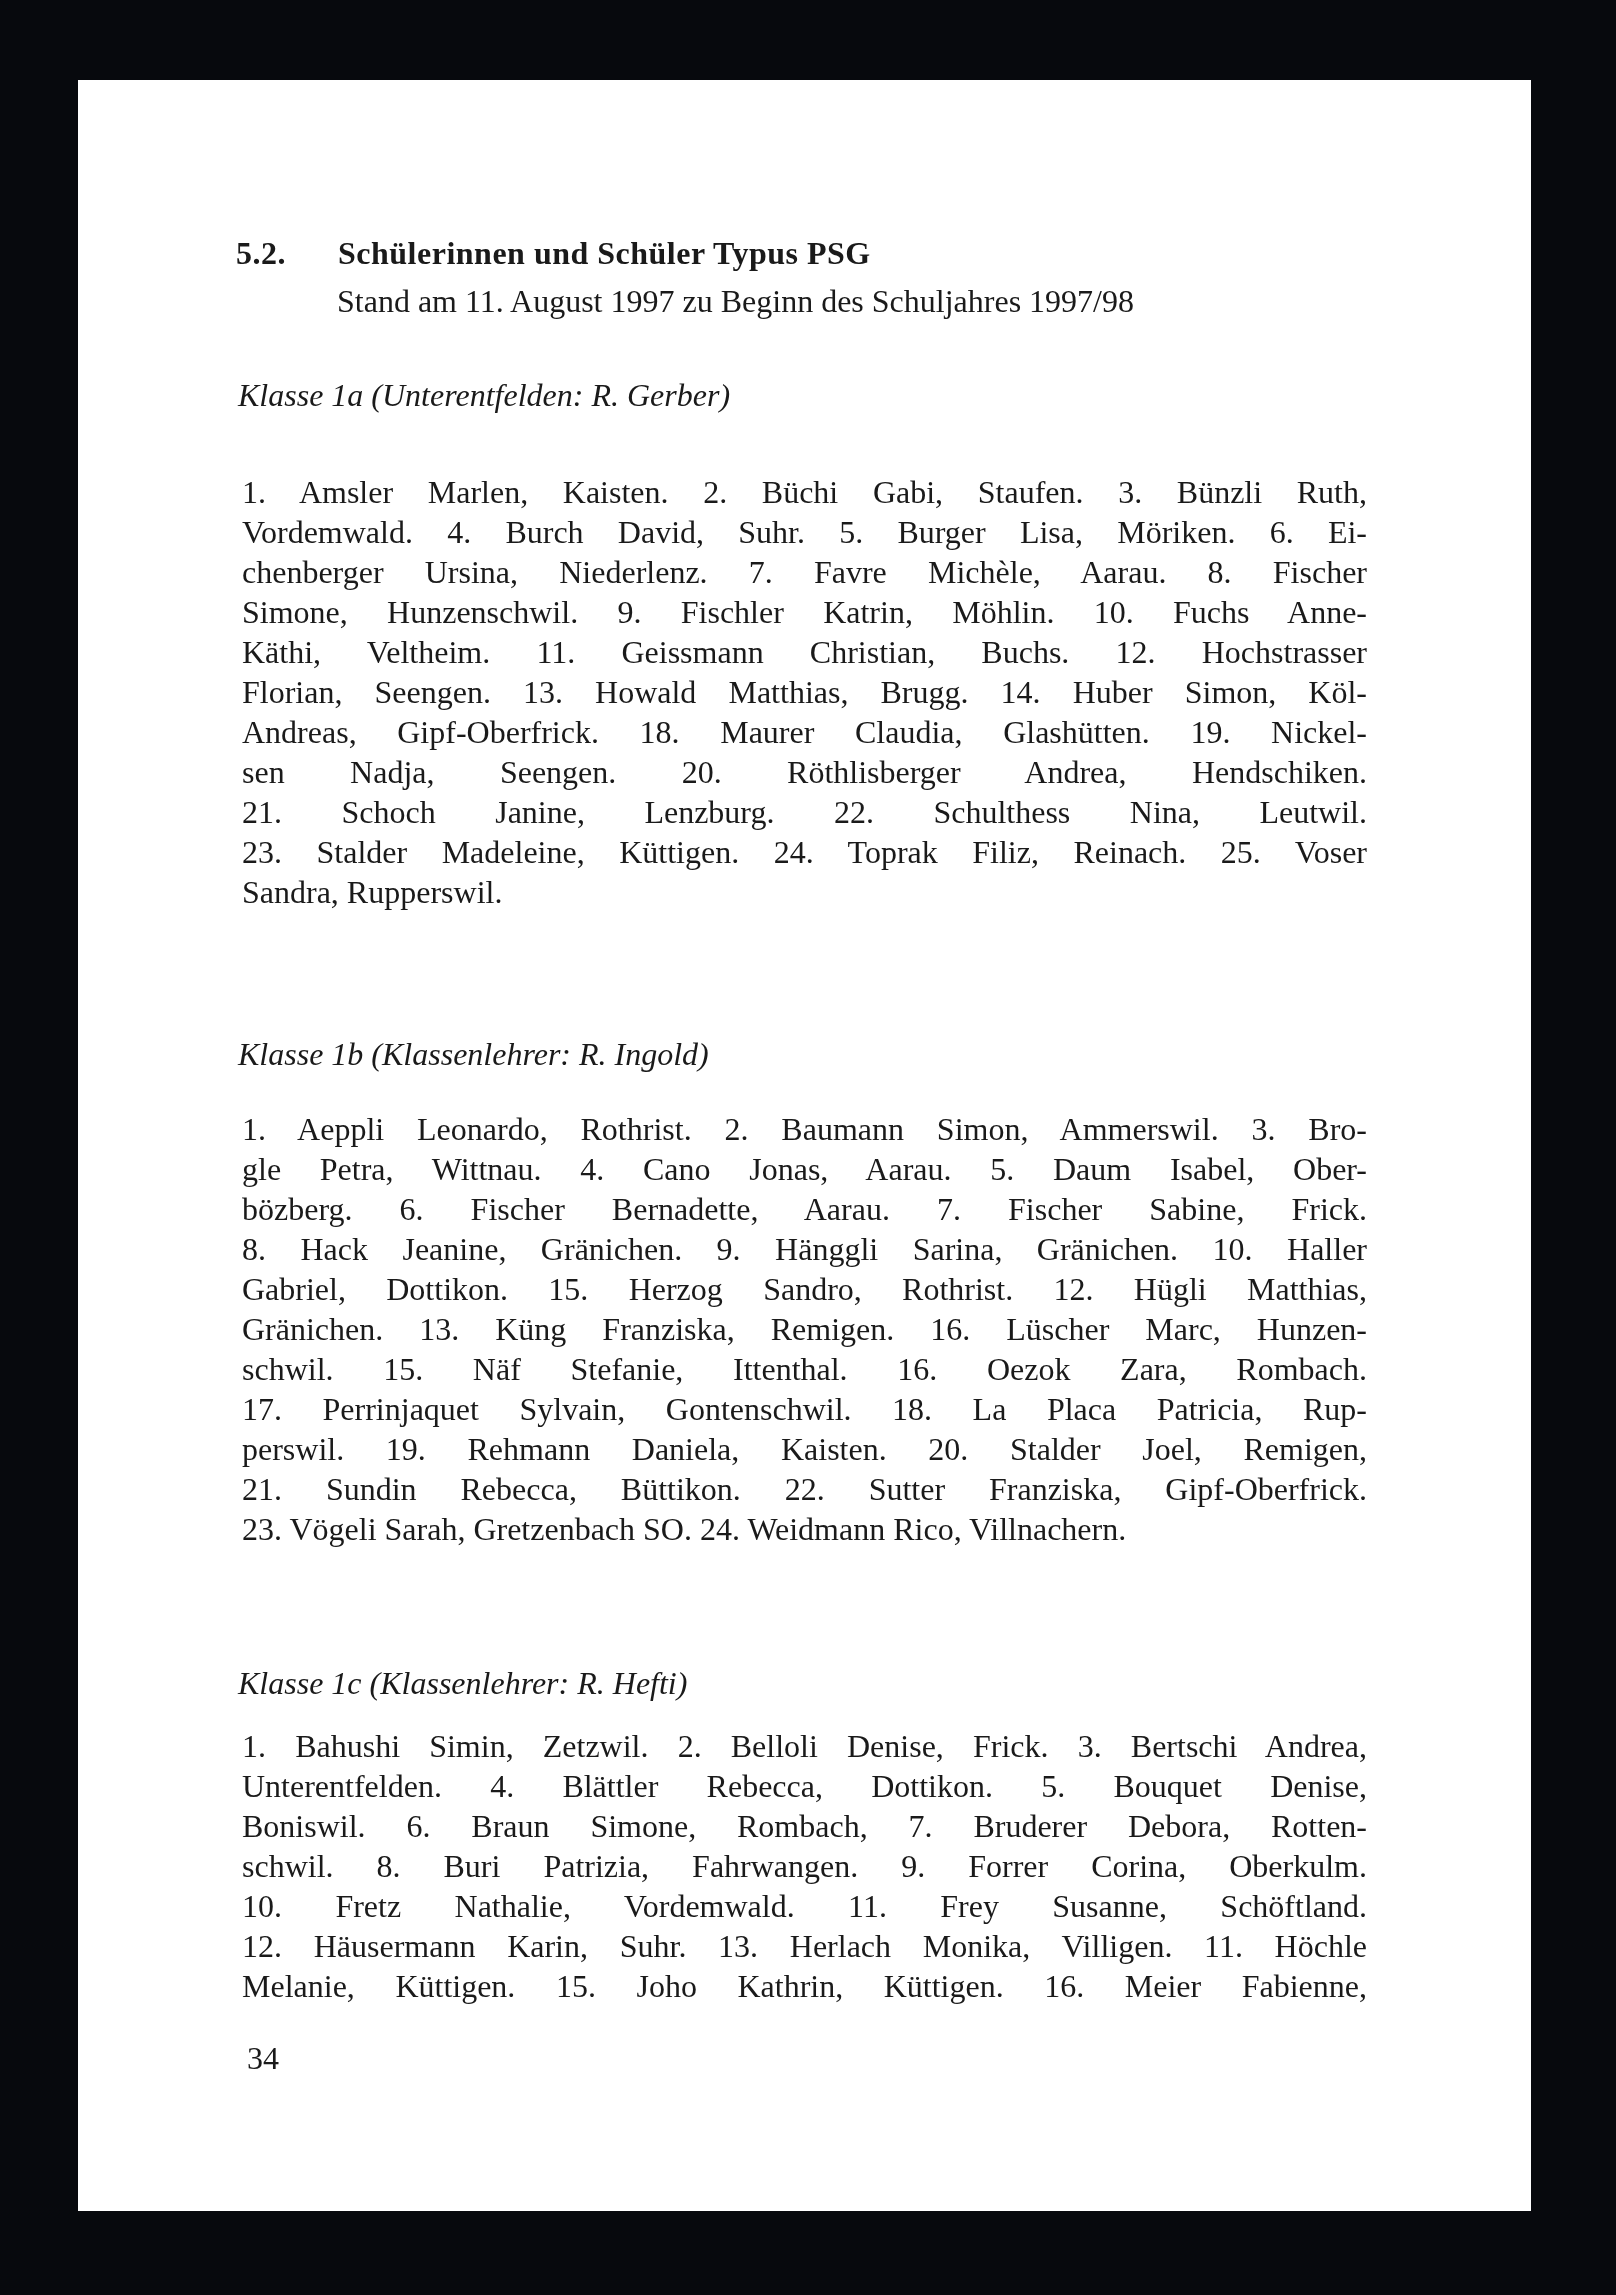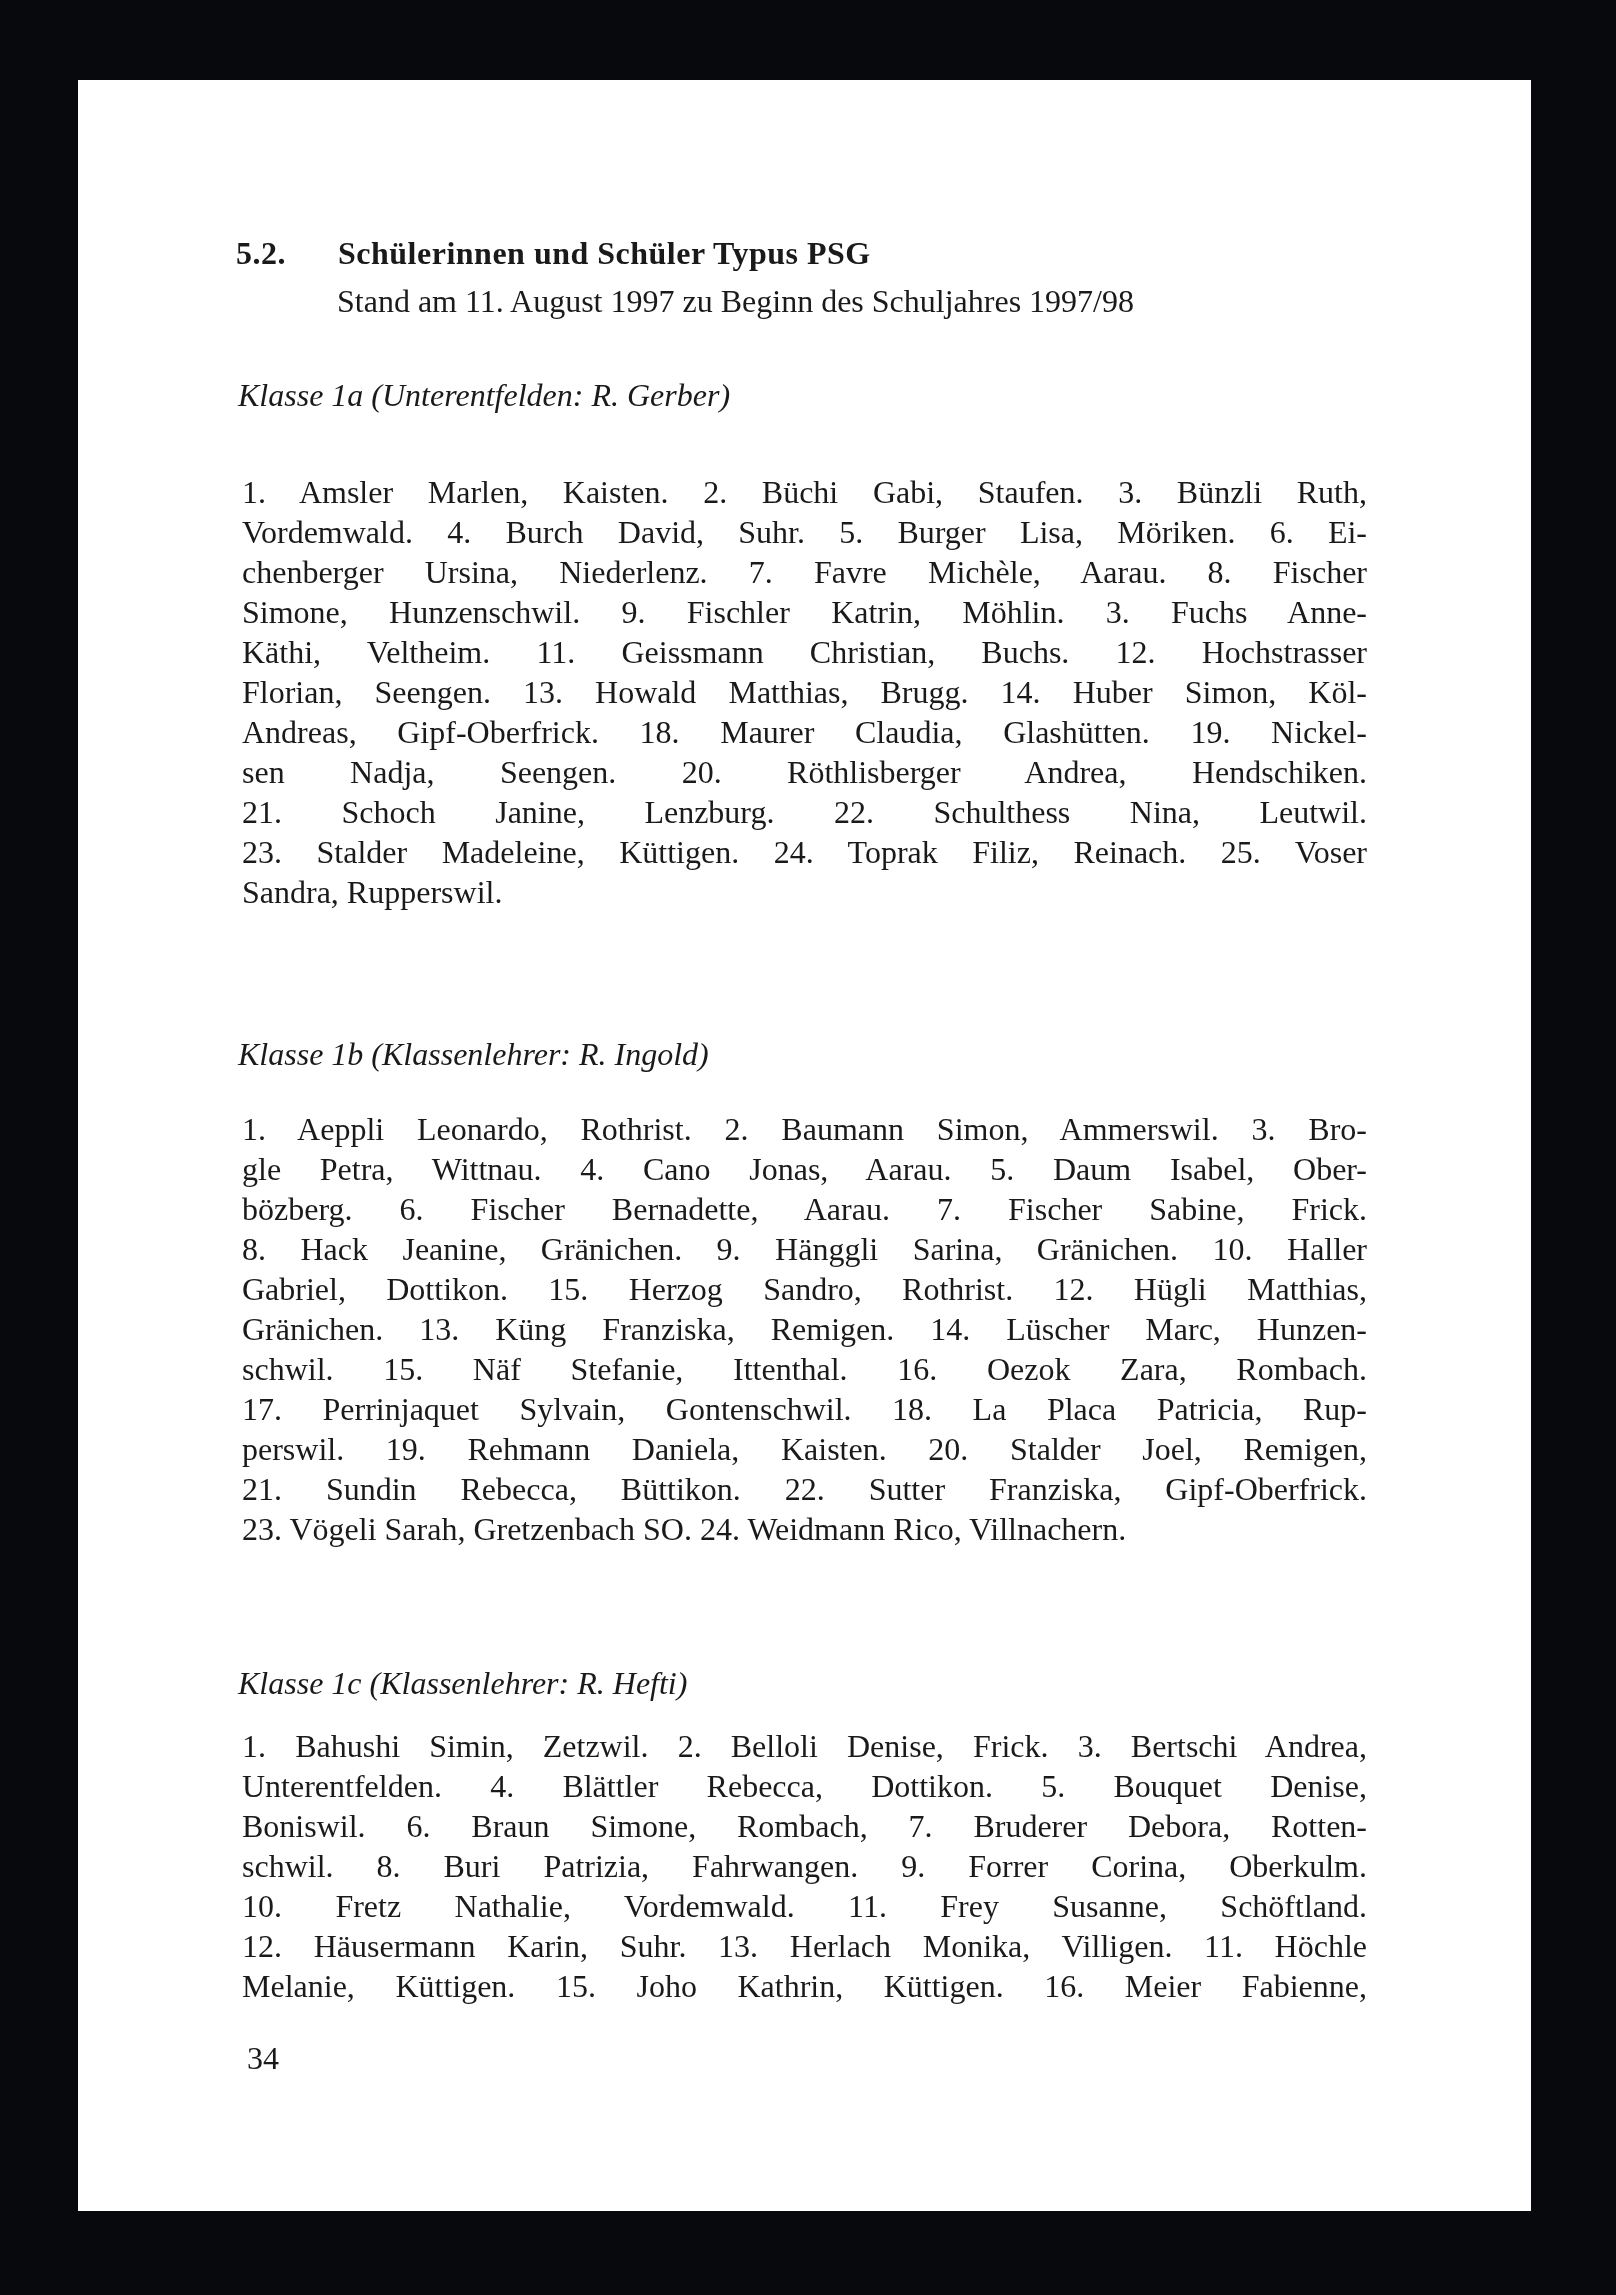--- a/index.html
+++ b/index.html
@@ -88,38 +88,38 @@
   <div class="heading">
     <span class="num">5.2.</span><span>Schülerinnen und Schüler Typus PSG</span>
   </div>
   <div class="subtitle">Stand am 11. August 1997 zu Beginn des Schuljahres 1997/98</div>
 
   <div class="class-title" style="top:296px;">Klasse 1a (Unterentfelden: R. Gerber)</div>
   <div class="para" style="top:388px;">
       <span class="ln">1. Amsler Marlen, Kaisten. 2. Büchi Gabi, Staufen. 3. Bünzli Ruth,</span>
       <span class="ln">Vordemwald. 4. Burch David, Suhr. 5. Burger Lisa, Möriken. 6. Ei-</span>
       <span class="ln">chenberger Ursina, Niederlenz. 7. Favre Michèle, Aarau. 8. Fischer</span>
-      <span class="ln">Simone, Hunzenschwil. 9. Fischler Katrin, Möhlin. 3. Fuchs Anne-</span>
+      <span class="ln">Simone, Hunzenschwil. 9. Fischler Katrin, Möhlin. 10. Fuchs Anne-</span>
       <span class="ln">Käthi, Veltheim. 11. Geissmann Christian, Buchs. 12. Hochstrasser</span>
       <span class="ln">Florian, Seengen. 13. Howald Matthias, Brugg. 14. Huber Simon, Köl-</span>
       <span class="ln">Andreas, Gipf-Oberfrick. 18. Maurer Claudia, Glashütten. 19. Nickel-</span>
       <span class="ln">sen Nadja, Seengen. 20. Röthlisberger Andrea, Hendschiken.</span>
       <span class="ln">21. Schoch Janine, Lenzburg. 22. Schulthess Nina, Leutwil.</span>
       <span class="ln">23. Stalder Madeleine, Küttigen. 24. Toprak Filiz, Reinach. 25. Voser</span>
       <span class="ln last">Sandra, Rupperswil.</span>
     </div>
 
   <div class="class-title" style="top:955px;">Klasse 1b (Klassenlehrer: R. Ingold)</div>
   <div class="para" style="top:1025px;">
       <span class="ln">1. Aeppli Leonardo, Rothrist. 2. Baumann Simon, Ammerswil. 3. Bro-</span>
       <span class="ln">gle Petra, Wittnau. 4. Cano Jonas, Aarau. 5. Daum Isabel, Ober-</span>
       <span class="ln">bözberg. 6. Fischer Bernadette, Aarau. 7. Fischer Sabine, Frick.</span>
       <span class="ln">8. Hack Jeanine, Gränichen. 9. Hänggli Sarina, Gränichen. 10. Haller</span>
       <span class="ln">Gabriel, Dottikon. 15. Herzog Sandro, Rothrist. 12. Hügli Matthias,</span>
-      <span class="ln">Gränichen. 13. Küng Franziska, Remigen. 14. Lüscher Marc, Hunzen-</span>
+      <span class="ln">Gränichen. 13. Küng Franziska, Remigen. 16. Lüscher Marc, Hunzen-</span>
       <span class="ln">schwil. 15. Näf Stefanie, Ittenthal. 16. Oezok Zara, Rombach.</span>
       <span class="ln">17. Perrinjaquet Sylvain, Gontenschwil. 18. La Placa Patricia, Rup-</span>
       <span class="ln">perswil. 19. Rehmann Daniela, Kaisten. 20. Stalder Joel, Remigen,</span>
       <span class="ln">21. Sundin Rebecca, Büttikon. 22. Sutter Franziska, Gipf-Oberfrick.</span>
       <span class="ln last">23. Vögeli Sarah, Gretzenbach SO. 24. Weidmann Rico, Villnachern.</span>
     </div>
 
   <div class="class-title" style="top:1584px;">Klasse 1c (Klassenlehrer: R. Hefti)</div>
   <div class="para" style="top:1642px;">
       <span class="ln">1. Bahushi Simin, Zetzwil. 2. Belloli Denise, Frick. 3. Bertschi Andrea,</span>

